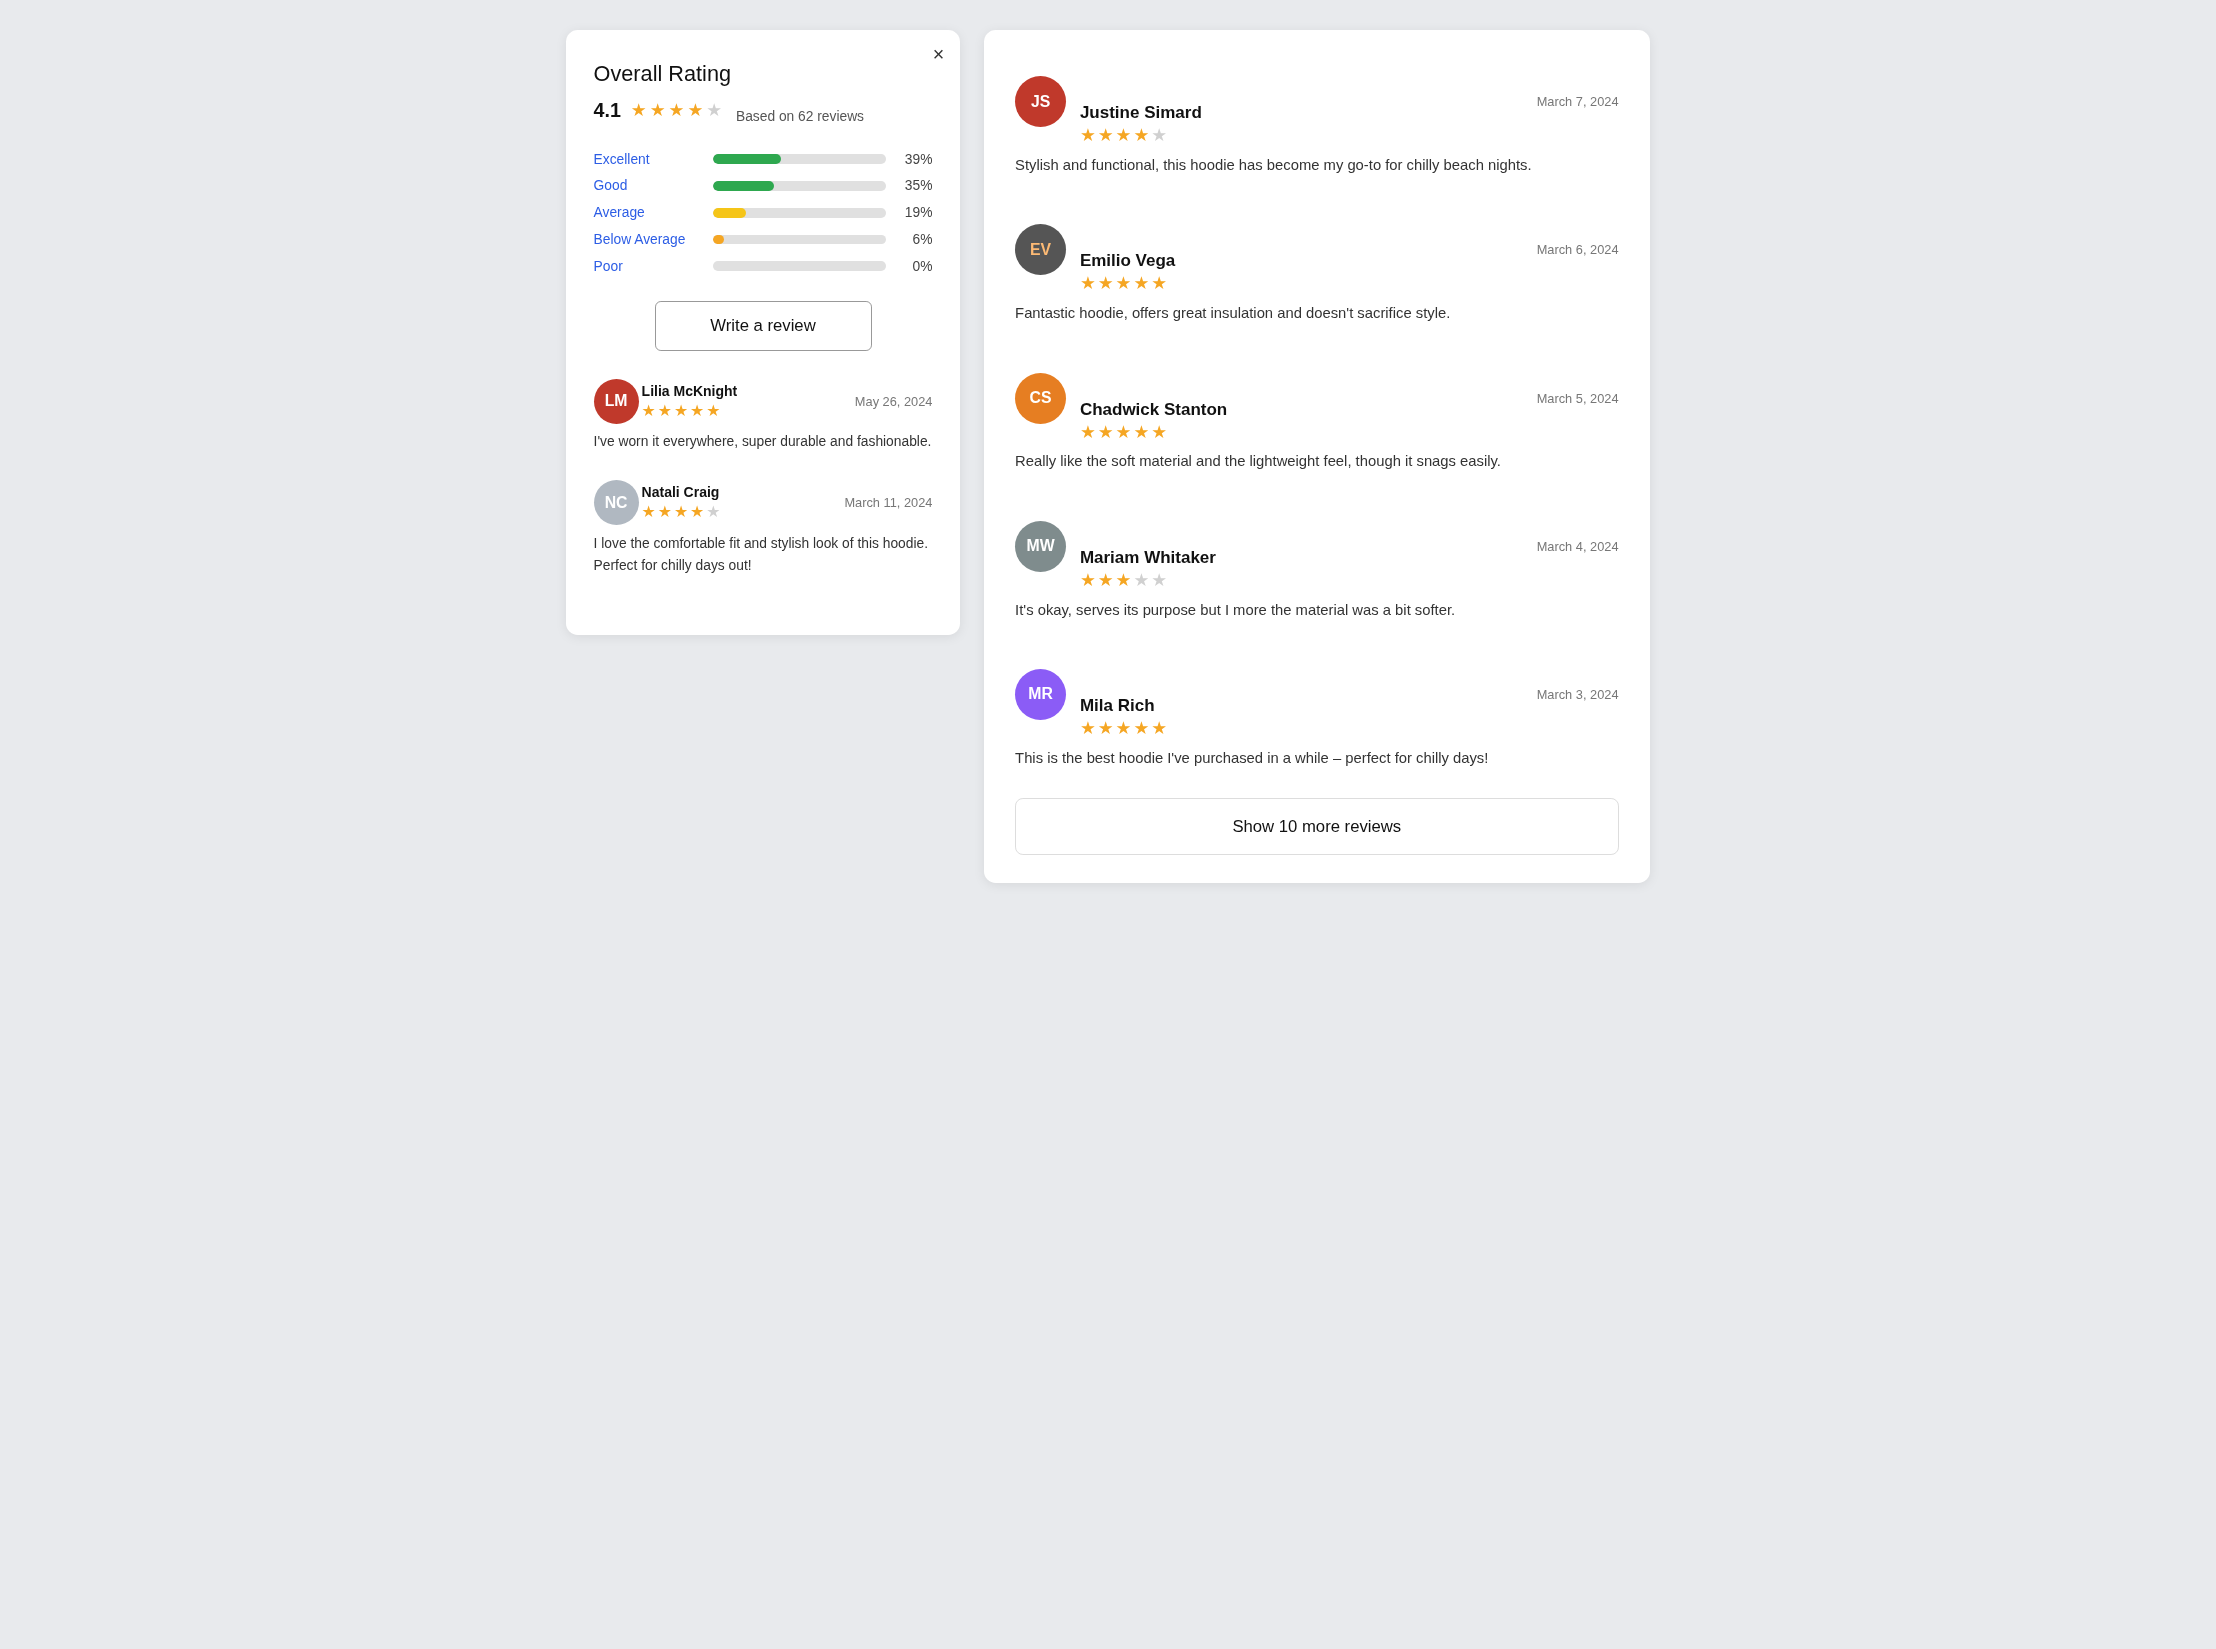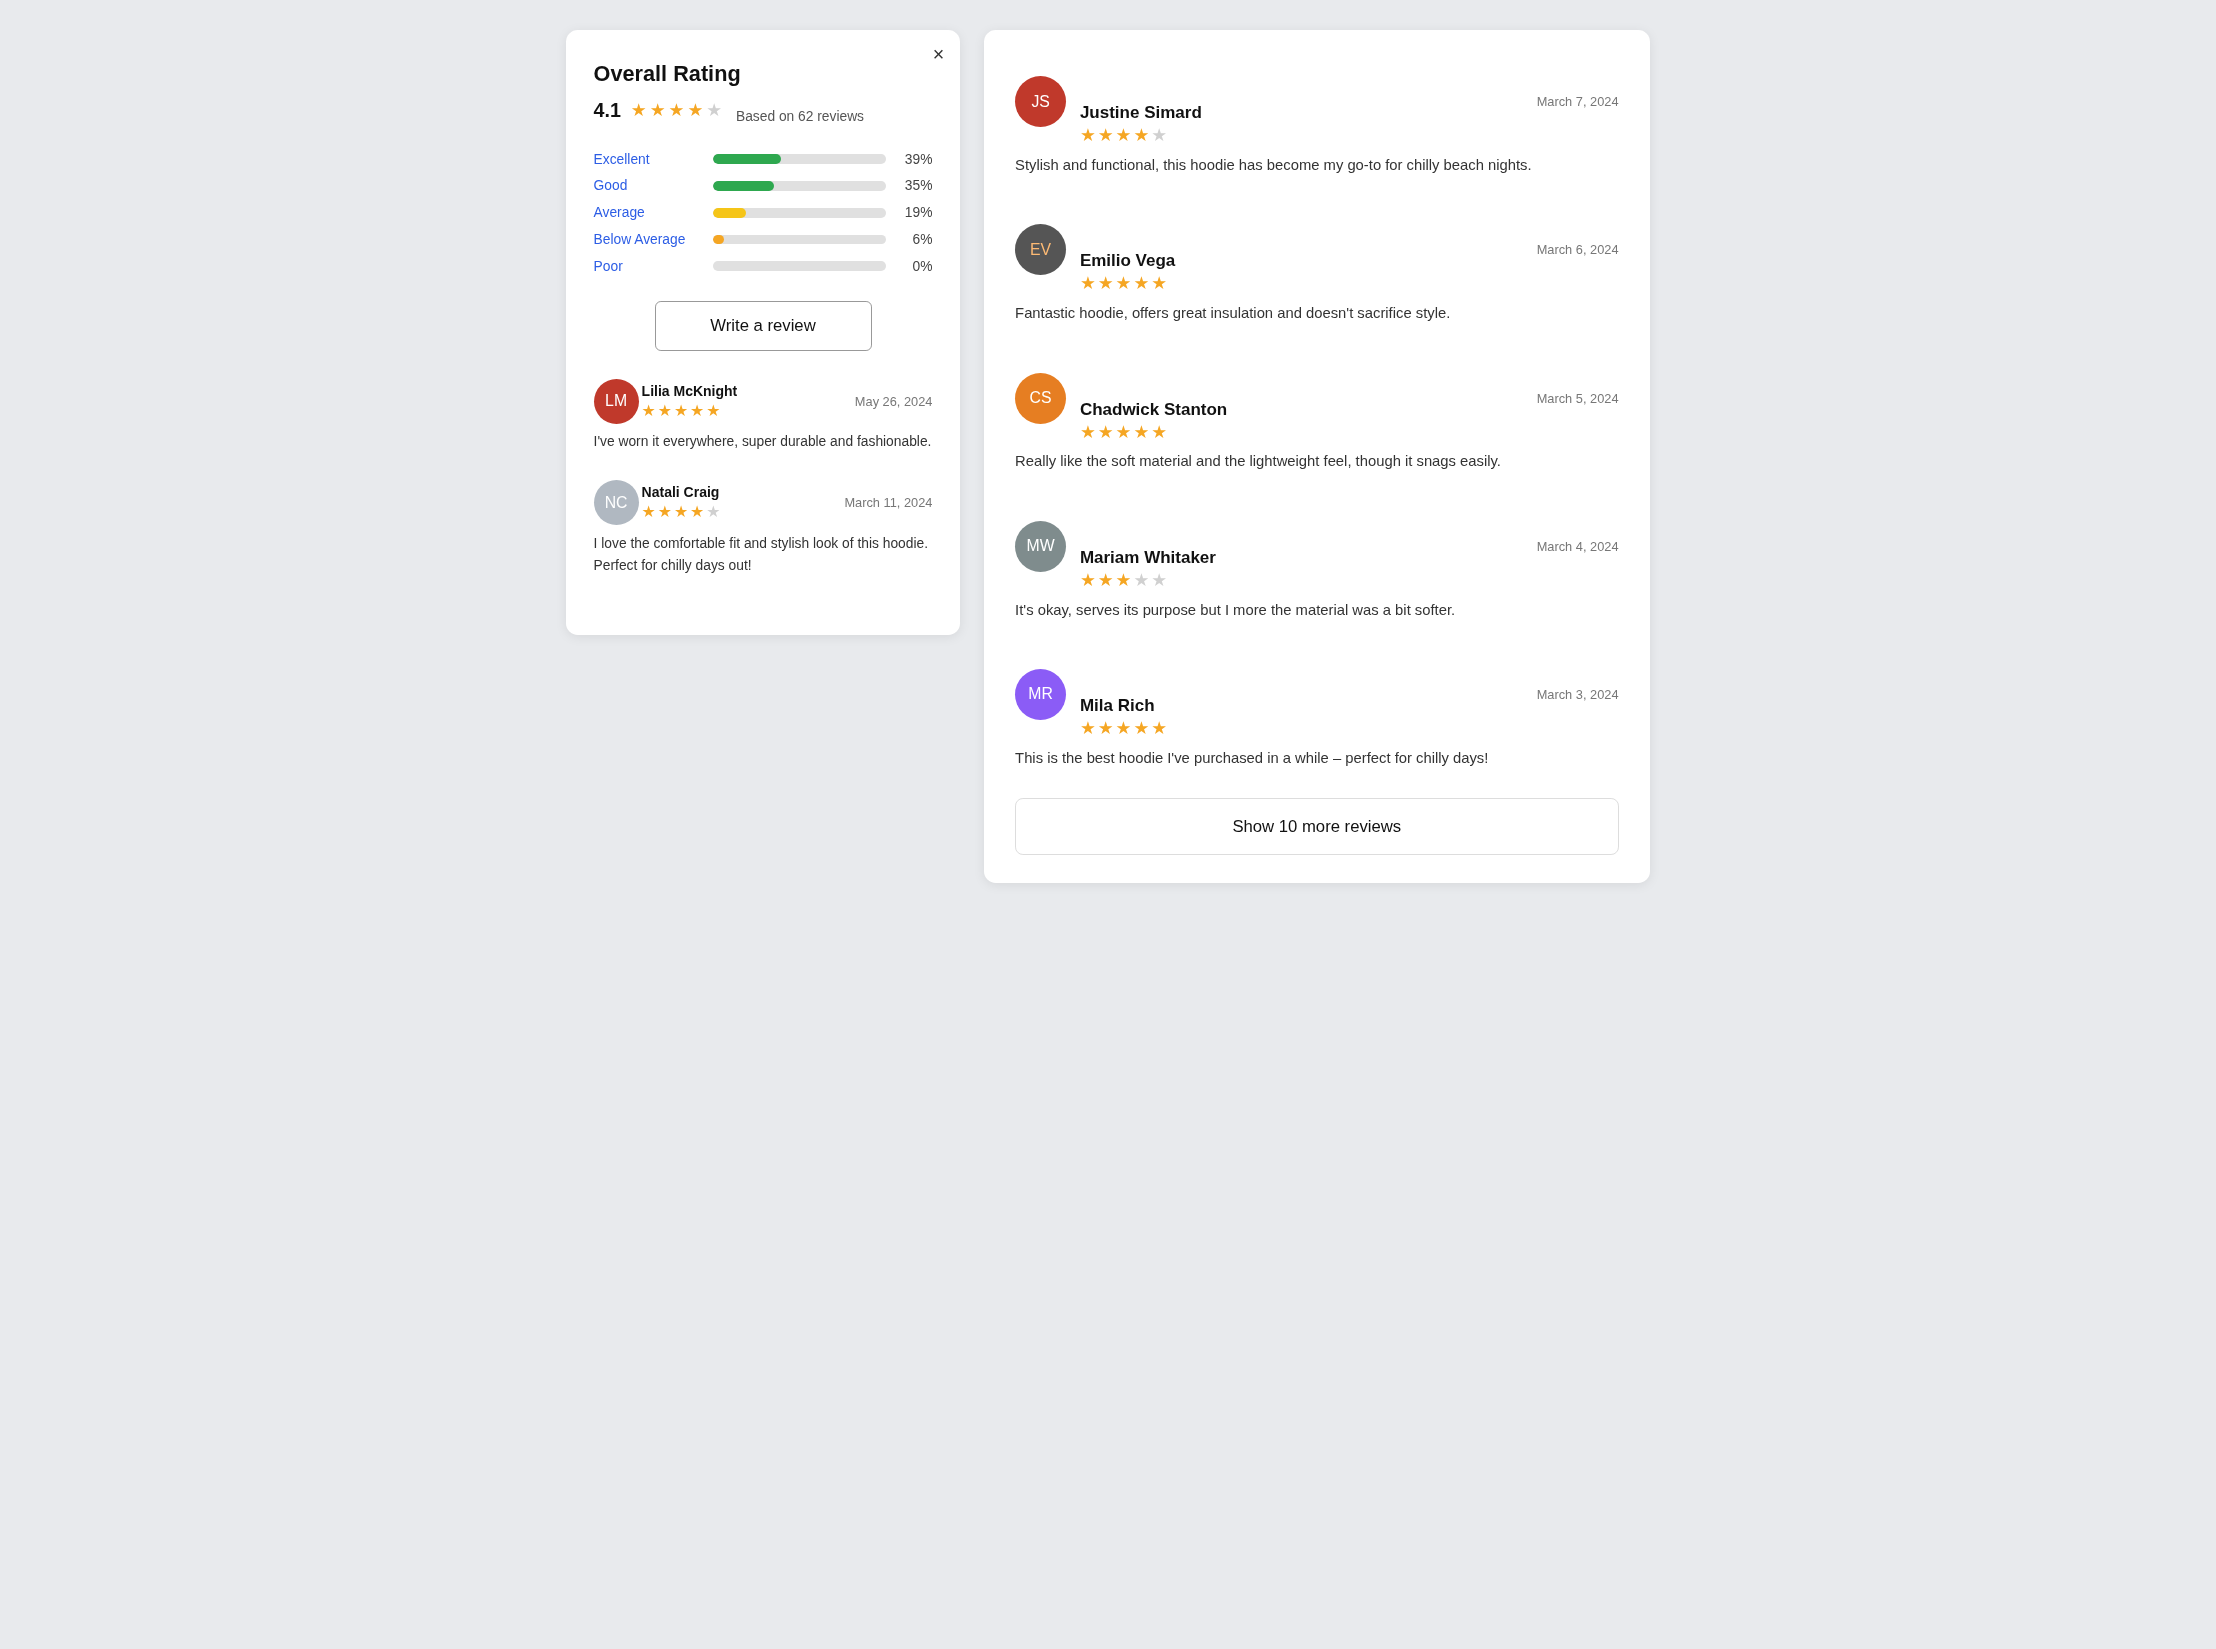--- a/index.html
+++ b/index.html
@@ -35,21 +35,21 @@
       right: 15.8px;
       background: none;
       border: none;
       font-size: 19.7px;
       cursor: pointer;
       color: #333;
       line-height: 1;
     }
     .overall-title {
       font-size: 21.7px;
-      font-weight: 700;
+      font-weight: 400;
       color: #111;
       margin-bottom: 9.9px;
     }
     .rating-summary {
       display: flex;
       align-items: center;
       gap: 9.9px;
       margin-bottom: 27.6px;
     }
     .rating-number {
@@ -133,21 +133,21 @@
     }
     .avatar {
       width: 45px;
       height: 45px;
       border-radius: 50%;
       overflow: hidden;
       flex-shrink: 0;
       display: flex;
       align-items: center;
       justify-content: center;
-      font-weight: 400;
+      font-weight: 700;
       font-size: 15.8px;
     }
     .reviewer-name {
       font-size: 14px;
       font-weight: 600;
       color: #111;
     }
     .review-date {
       font-size: 12.8px;
       color: #777;

